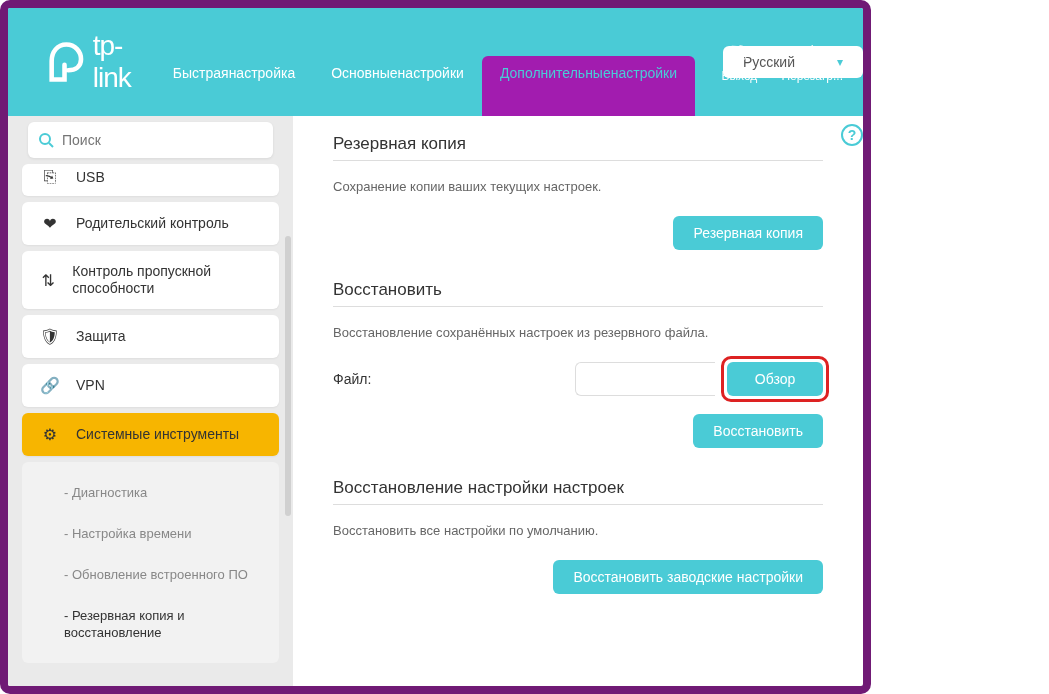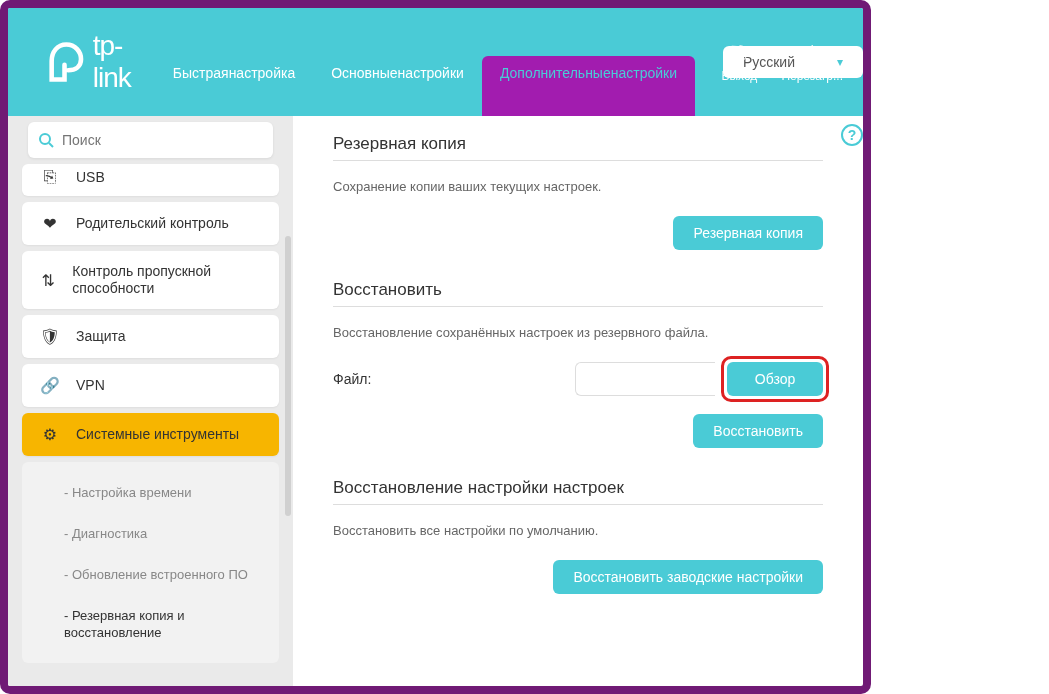--- a/index.html
+++ b/index.html
@@ -138,22 +138,22 @@
           <span class="ic">🔗</span>
           <span class="lbl">VPN</span>
         </div>
         <div class="nav-item active">
           <span class="ic">⚙</span>
           <span class="lbl">Системные инструменты</span>
         </div>
       </div>
 
       <div class="sub-list">
+        <div class="sub-item">- Диагностика</div>
         <div class="sub-item">- Настройка времени</div>
-        <div class="sub-item">- Диагностика</div>
         <div class="sub-item">- Обновление встроенного ПО</div>
         <div class="sub-item active">- Резервная копия и восстановление</div>
       </div>
 
       <div class="scroll-track"></div>
     </div>
 
     <div class="content">
       <div class="help-badge">?</div>
 

